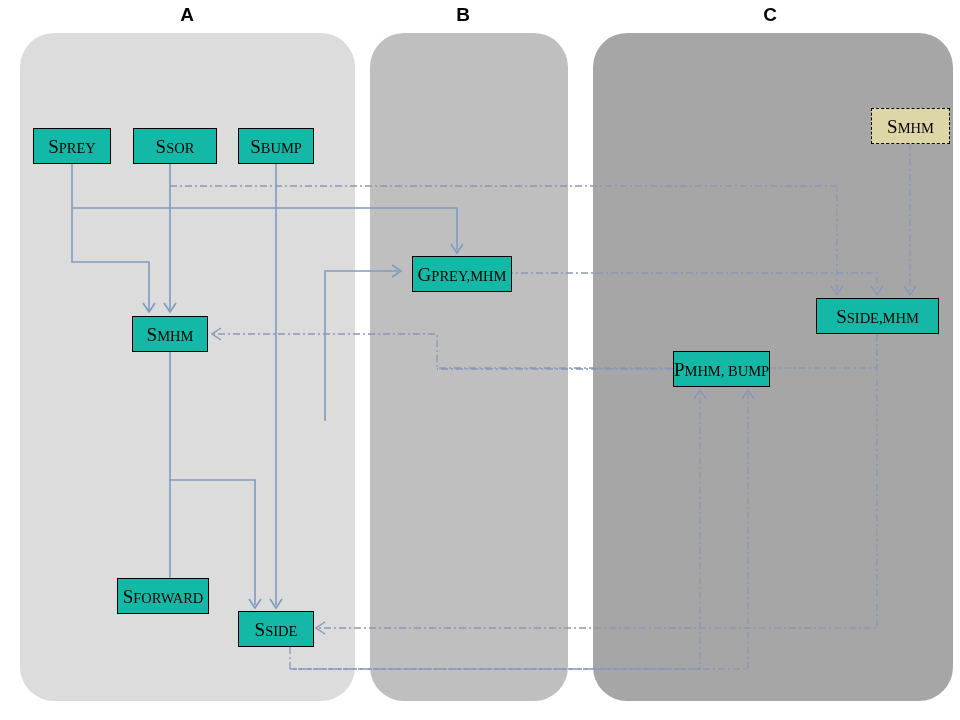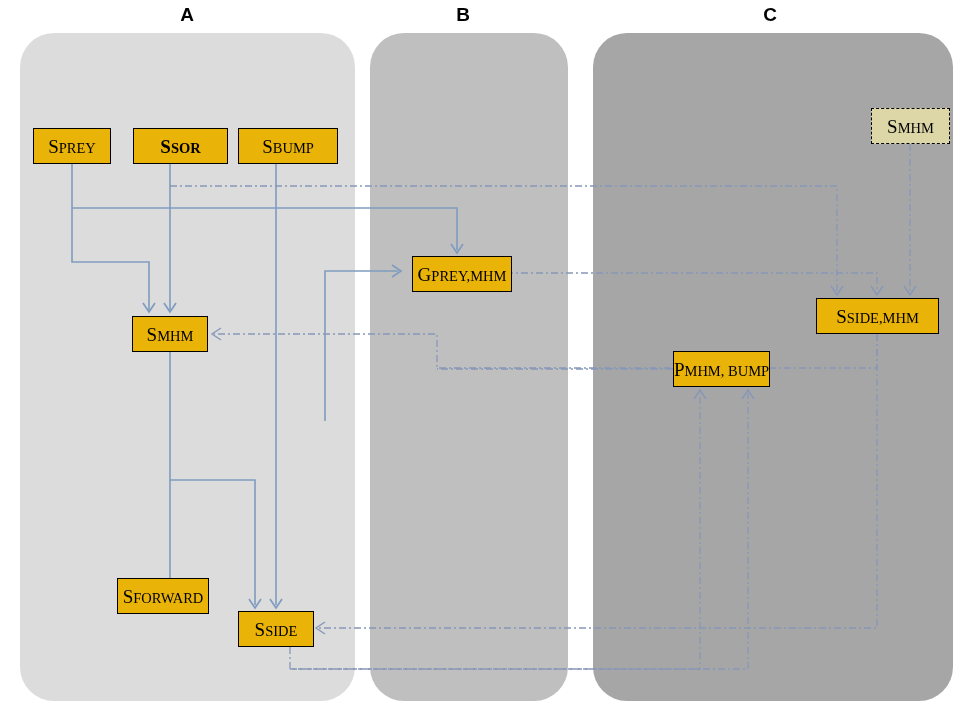--- a/index.html
+++ b/index.html
@@ -30,21 +30,21 @@
     position: absolute;
     font-family: "Liberation Sans", sans-serif;
     font-weight: bold;
     font-size: 19px;
     color: #000000;
     text-align: center;
     letter-spacing: 0px;
   }
   .node {
     position: absolute;
-    background: #eab308;
+    background: #14b8a6;
     border: 1.5px solid #000000;
     box-sizing: border-box;
     display: flex;
     align-items: center;
     justify-content: center;
     font-family: "Liberation Serif", serif;
     color: #000000;
     white-space: nowrap;
   }
   .node.highlight {
@@ -109,24 +109,24 @@
         <polyline points="325,622 316,628 325,634" fill="none" stroke="#8897b8" stroke-width="1.4" stroke-linecap="butt"></polyline>
         <polyline points="694,399 700,390 706,399" fill="none" stroke="#8897b8" stroke-width="1.4" stroke-linecap="butt"></polyline>
         <polyline points="742,399 748,390 754,399" fill="none" stroke="#8897b8" stroke-width="1.4" stroke-linecap="butt"></polyline>
       </g>
   </svg>
 
   <div id="nodes">
       <div class="node" style="left: 33px; top: 128px; width: 78px; height: 36px;">
         <span class="lbl"><span class="big">S</span><span class="sub">PREY</span></span>
       </div>
-      <div class="node" style="left: 133px; top: 128px; width: 95px; height: 36px; font-weight: bold;">
+      <div class="node" style="left: 133px; top: 128px; width: 84px; height: 36px;">
         <span class="lbl"><span class="big">S</span><span class="sub">SOR</span></span>
       </div>
-      <div class="node" style="left: 238px; top: 128px; width: 100px; height: 36px; justify-content: center;">
+      <div class="node" style="left: 238px; top: 128px; width: 76px; height: 36px; justify-content: center;">
         <span class="lbl"><span class="big">S</span><span class="sub">BUMP</span></span>
       </div>
       <div class="node" style="left: 132px; top: 316px; width: 76px; height: 36px;">
         <span class="lbl"><span class="big">S</span><span class="sub">MHM</span></span>
       </div>
       <div class="node" style="left: 117px; top: 578px; width: 92px; height: 36px;">
         <span class="lbl"><span class="big">S</span><span class="sub">FORWARD</span></span>
       </div>
       <div class="node" style="left: 238px; top: 611px; width: 76px; height: 36px; align-items: center;">
         <span class="lbl"><span class="big">S</span><span class="sub">SIDE</span></span>

